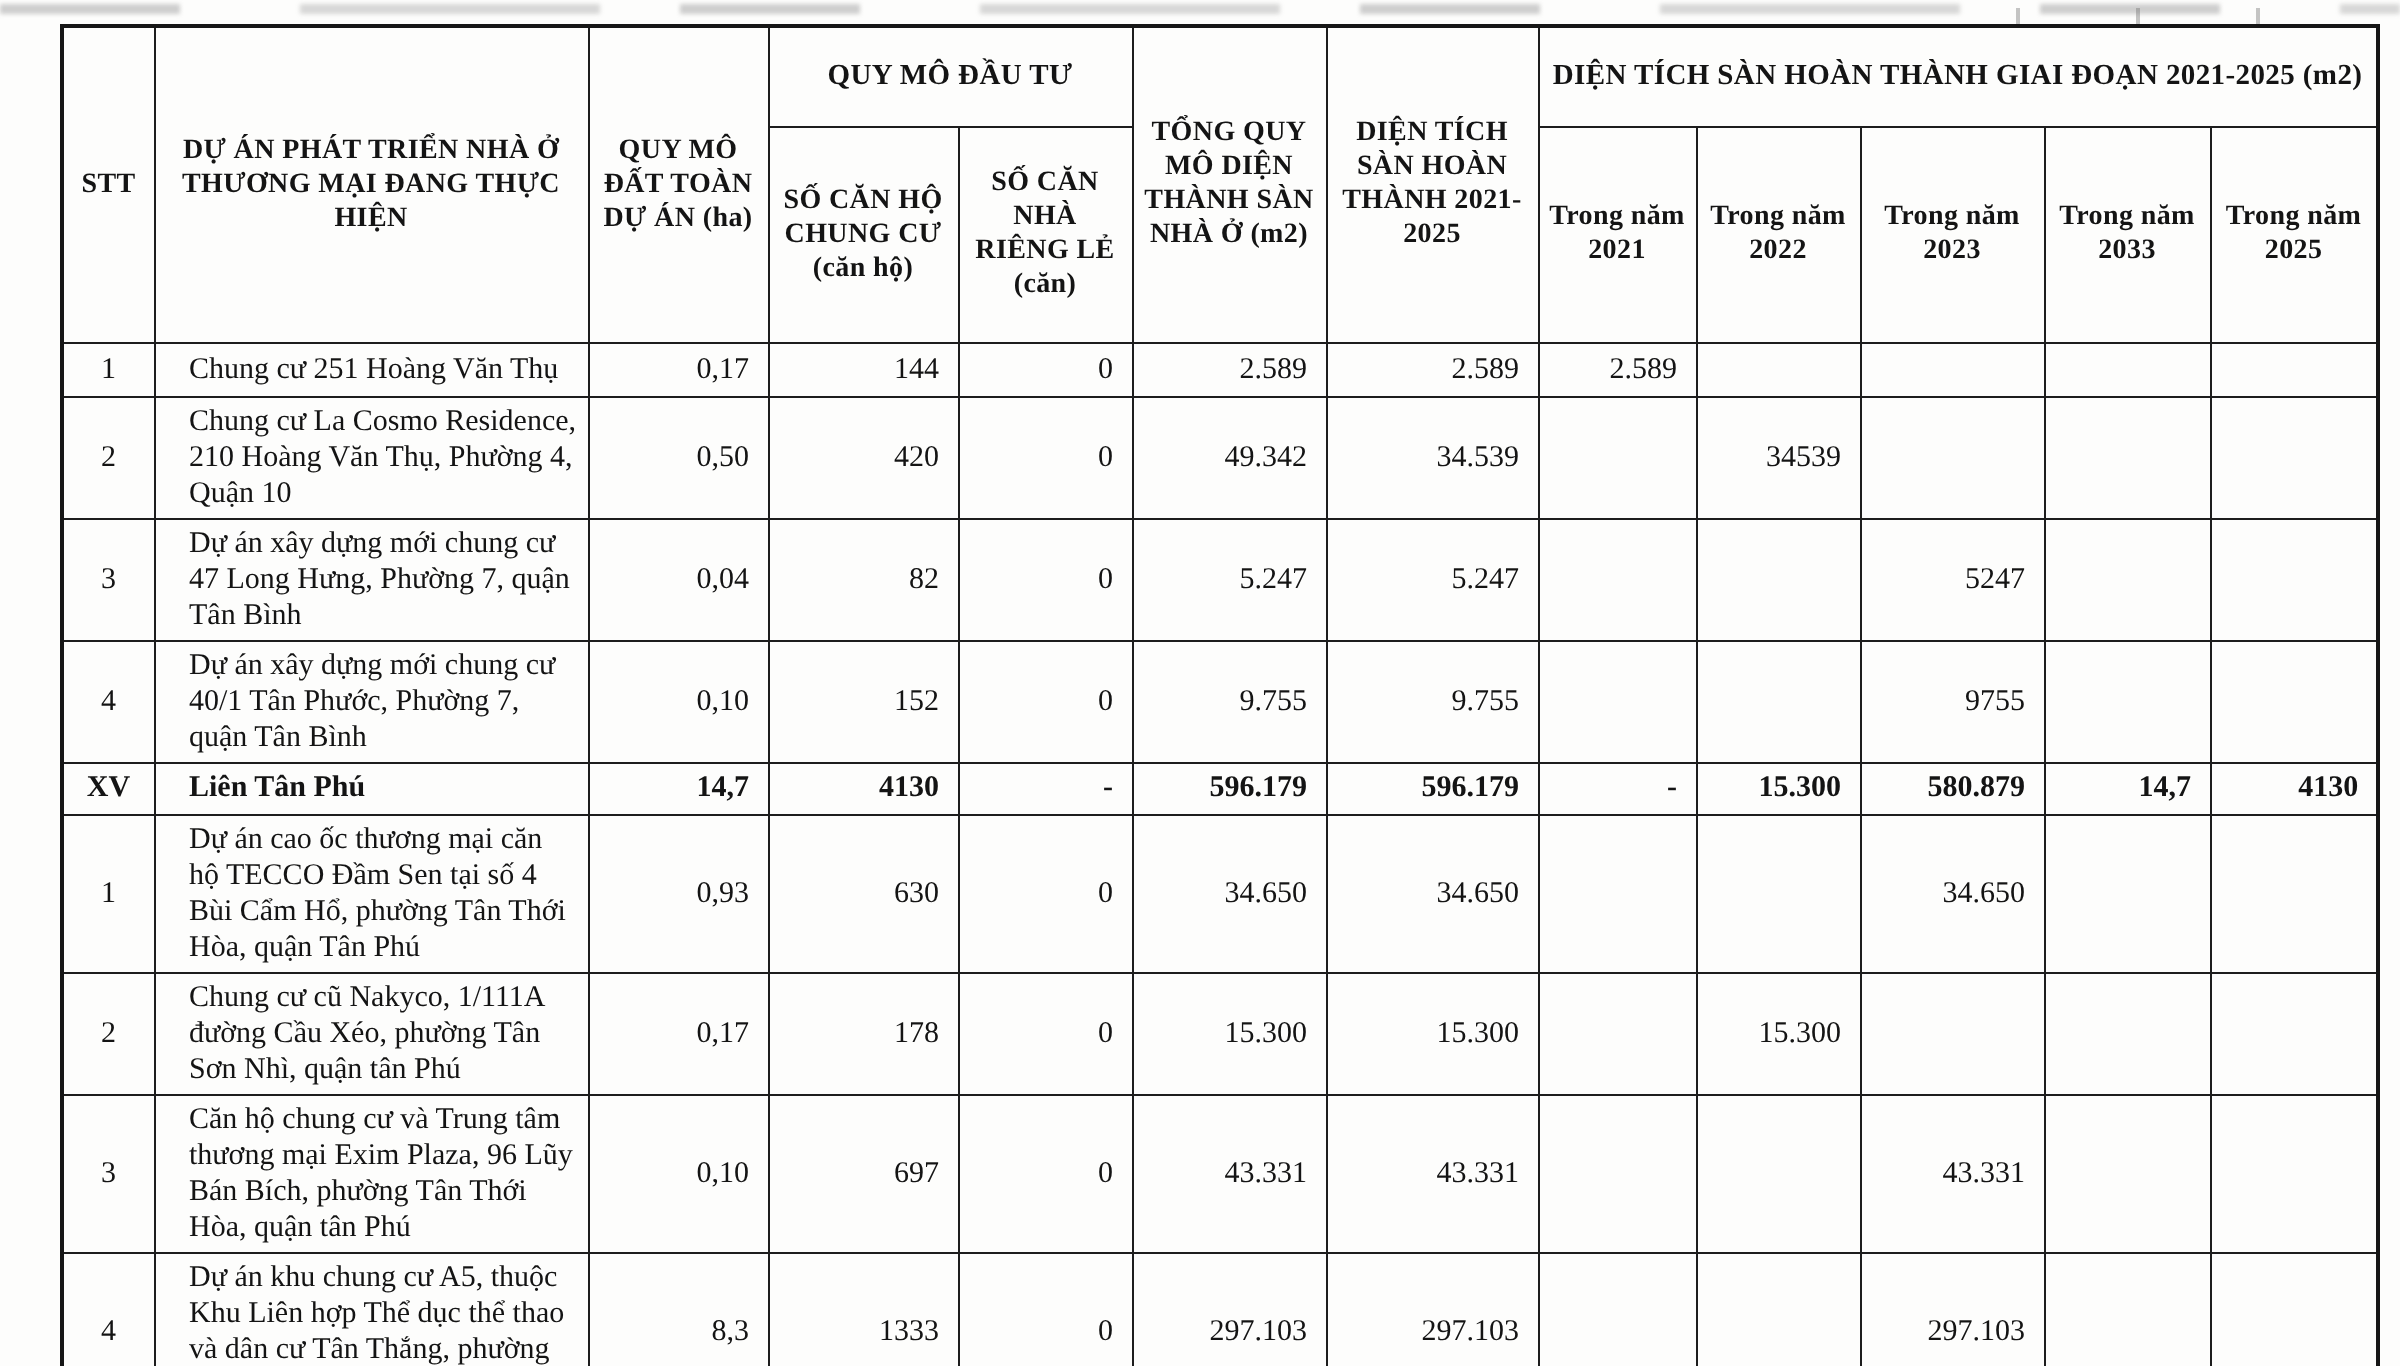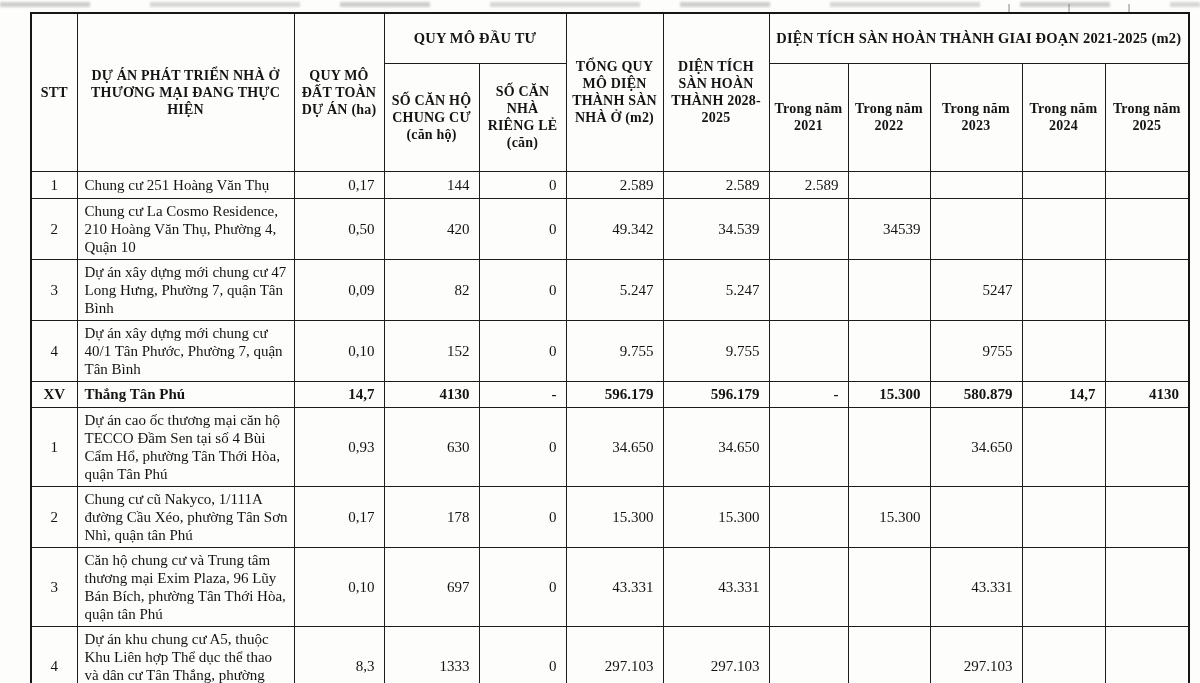--- a/index.html
+++ b/index.html
@@ -52,21 +52,21 @@
   }
   tr.group-row{height:50px;}
   tr.sub-row{height:108px;}
   th.group-span{font-size:14.5px;}
   tbody td{
     font-size:15px;
     line-height:18px;
     padding:3px 4px;
   }
   tbody td:nth-child(1){text-align:center;}
-  tbody td:nth-child(2){text-align:left;padding-left:7px;padding-right:4px;}
+  tbody td:nth-child(2){text-align:left;padding-left:17px;padding-right:4px;}
   tbody td:nth-child(n+3){text-align:right;padding-right:9px;}
   tr.total-row td{font-weight:bold;}
 </style>
 </head>
 <body>
 
 <div class="page">
 
   <div class="scan-top"></div>
   <div class="scan-bottom"></div>
@@ -89,30 +89,30 @@
         <col style="width:83px">
         <col style="width:84px">
     </colgroup>
     <thead>
       <tr class="group-row">
         <th rowspan="2">STT</th>
         <th rowspan="2">DỰ ÁN PHÁT TRIỂN NHÀ Ở THƯƠNG MẠI ĐANG THỰC HIỆN</th>
         <th rowspan="2">QUY MÔ ĐẤT TOÀN DỰ ÁN (ha)</th>
         <th colspan="2" class="group-span">QUY MÔ ĐẦU TƯ</th>
         <th rowspan="2">TỔNG QUY MÔ DIỆN THÀNH SÀN NHÀ Ở (m2)</th>
-        <th rowspan="2">DIỆN TÍCH SÀN HOÀN THÀNH 2028-2025</th>
+        <th rowspan="2">DIỆN TÍCH SÀN HOÀN THÀNH 2021-2025</th>
         <th colspan="5" class="group-span">DIỆN TÍCH SÀN HOÀN THÀNH GIAI ĐOẠN 2021-2025 (m2)</th>
       </tr>
       <tr class="sub-row">
         <th>SỐ CĂN HỘ CHUNG CƯ (căn hộ)</th>
         <th>SỐ CĂN NHÀ RIÊNG LẺ (căn)</th>
         <th>Trong năm 2021</th>
         <th>Trong năm 2022</th>
         <th>Trong năm 2023</th>
-        <th>Trong năm 2024</th>
+        <th>Trong năm 2033</th>
         <th>Trong năm 2025</th>
       </tr>
     </thead>
     <tbody id="table-body">
         <tr style="height: 27px;">
       <td>1</td>
       <td>Chung cư 251 Hoàng Văn Thụ</td>
       <td>0,17</td>
       <td>144</td>
       <td>0</td>
@@ -134,21 +134,21 @@
       <td>34.539</td>
       <td></td>
       <td>34539</td>
       <td></td>
       <td></td>
       <td></td>
     </tr>
         <tr style="height: 56px;">
       <td>3</td>
       <td>Dự án xây dựng mới chung cư 47 Long Hưng, Phường 7, quận Tân Bình</td>
-      <td>0,09</td>
+      <td>0,04</td>
       <td>82</td>
       <td>0</td>
       <td>5.247</td>
       <td>5.247</td>
       <td></td>
       <td></td>
       <td>5247</td>
       <td></td>
       <td></td>
     </tr>
@@ -161,21 +161,21 @@
       <td>9.755</td>
       <td>9.755</td>
       <td></td>
       <td></td>
       <td>9755</td>
       <td></td>
       <td></td>
     </tr>
         <tr class="total-row" style="height: 26px;">
       <td>XV</td>
-      <td>Thắng Tân Phú</td>
+      <td>Liên Tân Phú</td>
       <td>14,7</td>
       <td>4130</td>
       <td>-</td>
       <td>596.179</td>
       <td>596.179</td>
       <td>-</td>
       <td>15.300</td>
       <td>580.879</td>
       <td>14,7</td>
       <td>4130</td>

